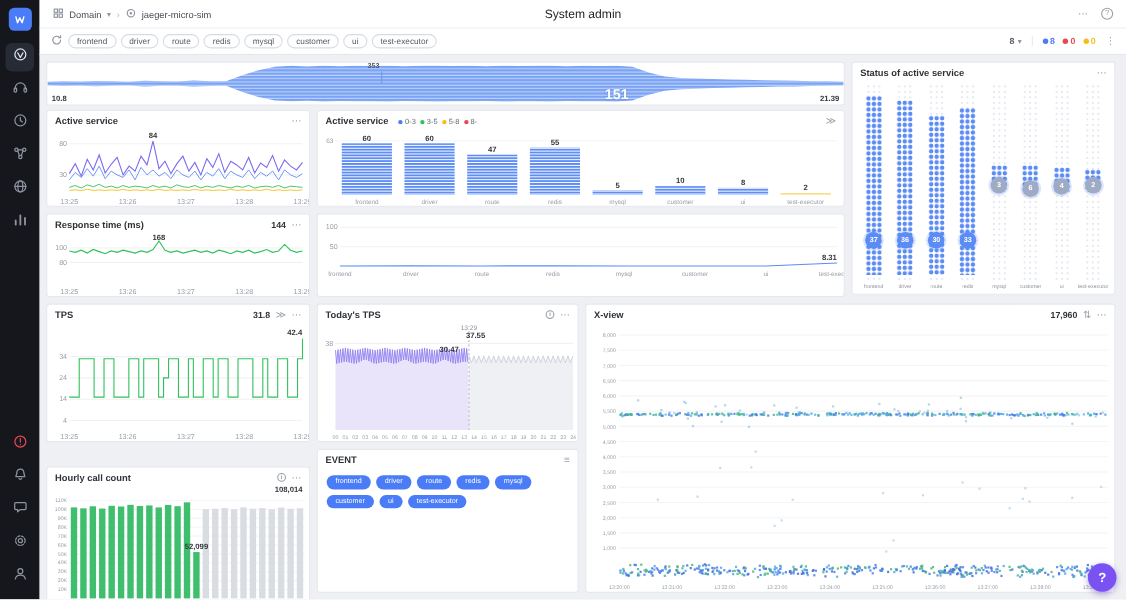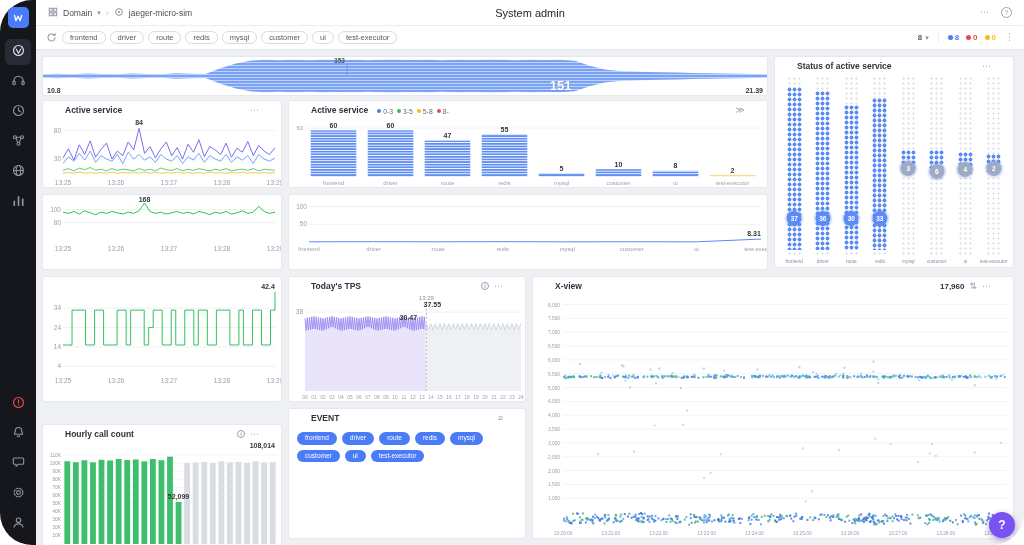--- a/index.html
+++ b/index.html
@@ -1,17 +1,17 @@
 <!DOCTYPE html>
 <html><head>
 <meta charset="utf-8">
 <style>
   html,body{margin:0;padding:0;background:#fff;}
   *{box-sizing:border-box;}
-  .root{position:relative;width:1024px;height:545px;overflow:hidden;font-family:"Liberation Sans",sans-serif;background:#eef0f3;border-radius:32px;}
+  .root{position:relative;width:1024px;height:545px;overflow:hidden;font-family:"Liberation Sans",sans-serif;background:#eef0f3;}
 
   
   .sidebar{position:absolute;left:0;top:0;width:36px;height:545px;background:#16171c;display:flex;flex-direction:column;align-items:center;padding:7px 0 6px;}
   .logo{width:21px;height:21px;border-radius:5px;background:#4a7cf7;display:flex;align-items:center;justify-content:center;margin-bottom:9px;flex:0 0 auto;}
   .logo svg{width:14px;height:14px;}
   .side-btn{width:26px;height:26px;margin:2px 0;display:flex;align-items:center;justify-content:center;border-radius:6px;flex:0 0 auto;cursor:pointer;}
   .side-btn.active{background:#272b36;}
   .si{width:15px;height:15px;stroke:#8e93a0;fill:none;stroke-width:1.2;stroke-linecap:round;stroke-linejoin:round;}
   .side-btn.active .si{stroke:#dfe3ee;}
   .side-btn.red .si{stroke:#e8484f;}
@@ -45,21 +45,21 @@
   .tag{border:1px solid #d7dbe2;border-radius:9px;padding:1px 7px;font-size:7.5px;color:#555a63;background:#fff;cursor:pointer;white-space:nowrap;}
   .tbar-right{margin-left:auto;display:flex;align-items:center;gap:9px;font-size:8px;color:#555a63;}
   .countsel{display:flex;align-items:center;gap:3px;cursor:pointer;}
   .inds{display:flex;align-items:center;gap:7px;border-left:1px solid #e7eaee;padding-left:9px;}
   .ind{display:flex;align-items:center;gap:2px;font-weight:700;}
   .ind i{width:5px;height:5px;border-radius:50%;display:inline-block;}
 
   
   .main{position:absolute;left:36px;top:50px;width:988px;height:495px;background:#eef0f3;}
   .panel{position:absolute;background:#fff;border:1px solid #e5e8ed;border-radius:3px;display:flex;flex-direction:column;}
-  .ph{display:flex;align-items:center;gap:5px;padding:4px 22px 2px;font-size:8.5px;font-weight:700;color:#2f3237;flex:0 0 auto;}
+  .ph{display:flex;align-items:center;gap:5px;padding:4px 7px 2px;font-size:8.5px;font-weight:700;color:#2f3237;flex:0 0 auto;}
   .ph .sp{flex:1;}
   .ph .val{font-weight:700;font-size:8px;color:#2f3237;}
   .pb{flex:1;position:relative;overflow:hidden;}
   .chart{position:absolute;inset:0;}
   svg text{font-family:"Liberation Sans",sans-serif;}
   svg .tick{font-size:6.5px;fill:#9aa0a8;}
   svg .tick-s{font-size:5.8px;fill:#9aa0a8;}
   svg .tick-xs{font-size:4.8px;fill:#9aa0a8;}
   svg .ann{font-size:7px;font-weight:700;fill:#33363c;}
   svg .ann-g{font-size:6px;fill:#8a8f98;}
@@ -419,20 +419,26 @@
               <text x="386.5" y="51.27777777777778" class="ann" text-anchor="middle">8</text>
               <text x="386.5" y="68" class="tick-s" text-anchor="middle">ui</text>
               <rect x="420.7" y="58.44444444444444" width="45.6" height="1.5555555555555571" fill="url(#sp1active-bars)"></rect>
               <text x="443.5" y="55.94444444444444" class="ann" text-anchor="middle">2</text>
               <text x="443.5" y="68" class="tick-s" text-anchor="middle">test-executor</text>
             </svg></div>
         </div>
     </section>
 
     <section class="panel p-resp">
+      <div class="ph">
+        <span>Response time (ms)</span>
+        <span class="sp"></span>
+        <span class="val">144</span>
+        <span class="hicon i-more"></span>
+      </div>
       <div class="pb">
           <div class="chart"><svg width="238" height="58">
               <line x1="20" y1="14.499999999999998" x2="232" y2="14.499999999999998" stroke="#f0f1f4"></line>
               <text x="18" y="16.5" class="tick" text-anchor="end">100</text>
               <line x1="20" y1="27.5" x2="232" y2="27.5" stroke="#f0f1f4"></line>
               <text x="18" y="29.5" class="tick" text-anchor="end">80</text>
               <text x="20" y="56" class="tick" text-anchor="middle">13:25</text>
               <text x="73" y="56" class="tick" text-anchor="middle">13:26</text>
               <text x="126" y="56" class="tick" text-anchor="middle">13:27</text>
               <text x="179" y="56" class="tick" text-anchor="middle">13:28</text>
@@ -458,20 +464,27 @@
               <text x="342.85714285714283" y="56" class="tick-s" text-anchor="middle">customer</text>
               <text x="407.42857142857144" y="56" class="tick-s" text-anchor="middle">ui</text>
               <text x="472" y="56" class="tick-s" text-anchor="middle">test-executor</text>
               <polyline points="20,46.78727272727273 84.57142857142857,46.71636363636363 149.14285714285714,46.78727272727273 213.71428571428572,46.68090909090909 278.2857142857143,46.82272727272727 342.85714285714283,46.75181818181818 407.42857142857144,46.82272727272727 472,44.05372727272727 " fill="none" stroke="#5b8bf5" stroke-width="1"></polyline>
               <text x="465" y="41.05372727272727" class="ann" text-anchor="middle">8.31</text>
             </svg></div>
         </div>
     </section>
 
     <section class="panel p-tps">
+      <div class="ph">
+        <span>TPS</span>
+        <span class="sp"></span>
+        <span class="val">31.8</span>
+        <span class="hicon i-share"></span>
+        <span class="hicon i-more"></span>
+      </div>
       <div class="pb">
           <div class="chart"><svg width="238" height="108">
               <line x1="20" y1="31.21739130434783" x2="232" y2="31.21739130434783" stroke="#f0f1f4"></line>
               <text x="18" y="33.21739130434783" class="tick" text-anchor="end">34</text>
               <line x1="20" y1="50.56521739130435" x2="232" y2="50.56521739130435" stroke="#f0f1f4"></line>
               <text x="18" y="52.56521739130435" class="tick" text-anchor="end">24</text>
               <line x1="20" y1="69.91304347826087" x2="232" y2="69.91304347826087" stroke="#f0f1f4"></line>
               <text x="18" y="71.91304347826087" class="tick" text-anchor="end">14</text>
               <line x1="20" y1="89.26086956521739" x2="232" y2="89.26086956521739" stroke="#f0f1f4"></line>
               <text x="18" y="91.26086956521739" class="tick" text-anchor="end">4</text>

